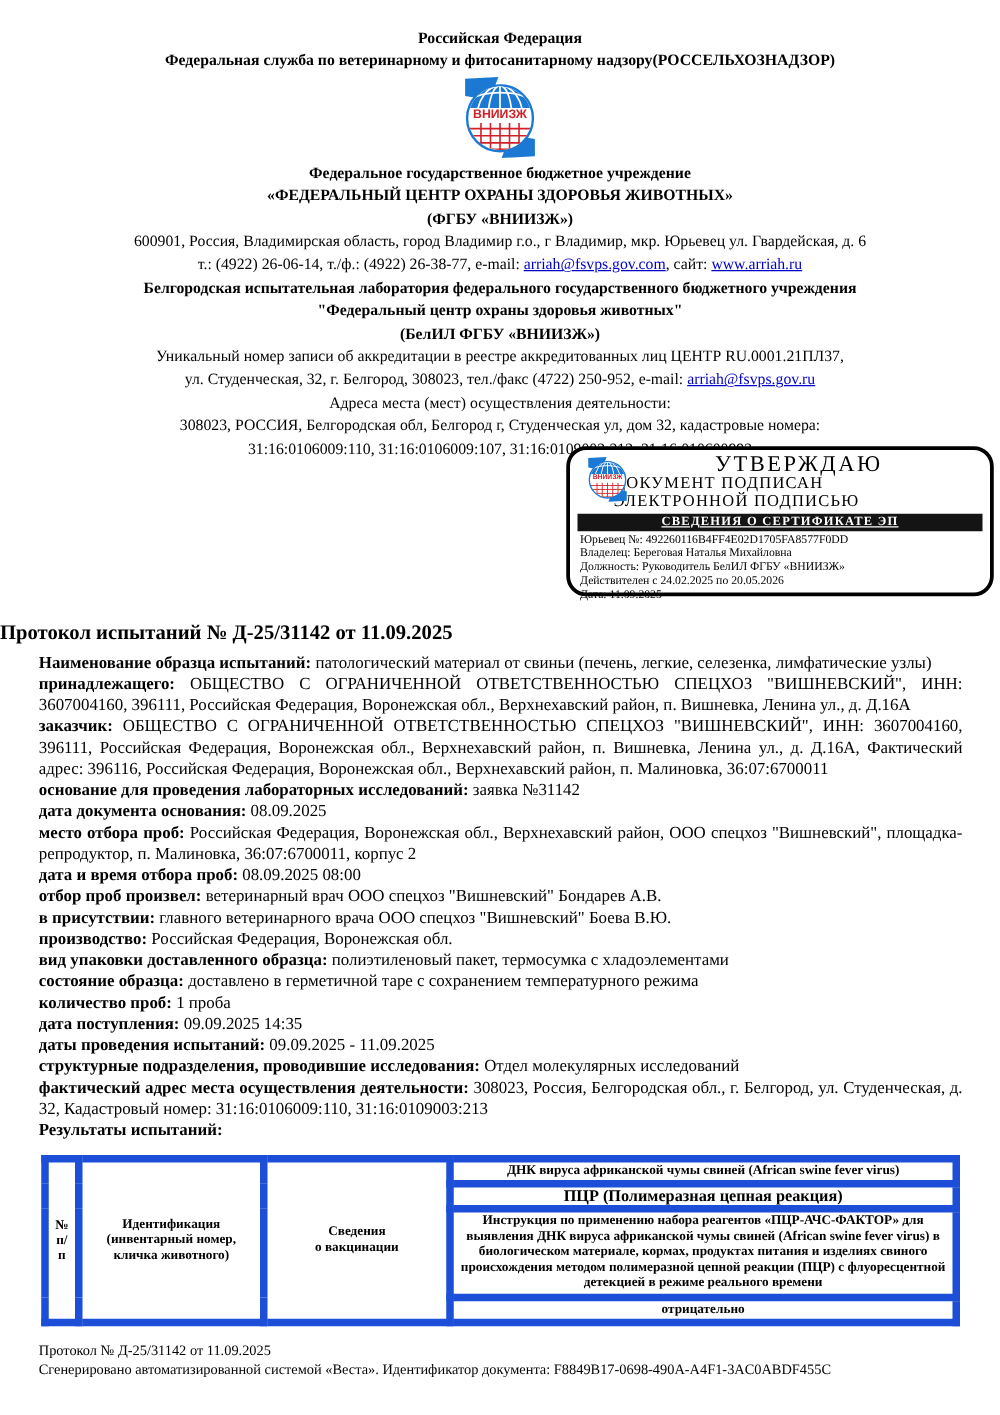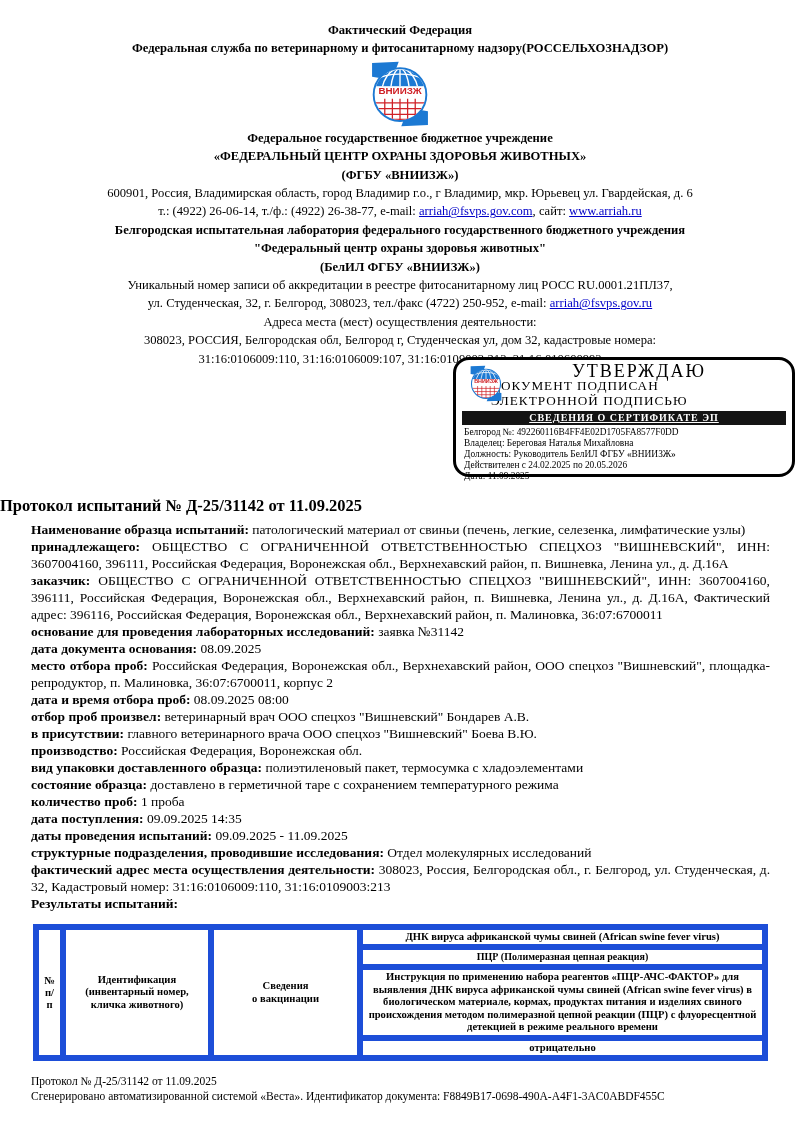--- a/index.html
+++ b/index.html
@@ -29,21 +29,21 @@
   .fields{margin:5px 30px 0 31px;font-size:13.5px;line-height:17px;text-align:justify;}
   .fields p{margin:0;}
   
   .rtable{border-collapse:collapse;margin:12px 0 0 33px;width:735px;table-layout:fixed;}
   .rtable td{border:6px solid #1d4ed8;text-align:center;vertical-align:middle;font-weight:bold;
     padding:1px 3px;box-sizing:border-box;}
   .c1{width:27px;font-size:10.6px;line-height:12px;white-space:pre-line;}
   .c2{width:148px;font-size:10.6px;line-height:12.5px;white-space:pre-line;}
   .c3{width:149px;font-size:10.6px;line-height:12.5px;white-space:pre-line;}
   .r1{height:15px;font-size:10.6px;line-height:12px;}
-  .r2{height:15px;font-size:10px;line-height:12px;}
+  .r2{height:15px;font-size:13px;line-height:12px;}
   .r3{height:64px;font-size:10.6px;line-height:12.6px;padding:2px 10px;}
   .r4{height:17px;font-size:10.6px;line-height:12px;}
   
   .footer{position:absolute;left:31px;top:1074px;font-size:11.5px;line-height:14.6px;}
   .footer div{margin:0;}
 </style>
 </head>
 <body>
 
 <svg width="0" height="0" style="position:absolute">
@@ -84,49 +84,49 @@
         </g>
       </g>
       <text x="60" y="52" text-anchor="middle" font-size="15.5" font-weight="bold" font-family="Liberation Sans, sans-serif" fill="var(--logo-red,#cf2127)">ВНИИЗЖ</text>
     </symbol>
   </defs>
 </svg>
 
 <div class="page">
 
   <div class="hdr">
-    <div class="b">Фактический Федерация</div>
+    <div class="b">Российская Федерация</div>
     <div class="b">Федеральная служба по ветеринарному и фитосанитарному надзору(РОССЕЛЬХОЗНАДЗОР)</div>
     <svg class="logo-big">
         <use href="#vniizh-logo"></use>
       </svg>
     <div class="b">Федеральное государственное бюджетное учреждение</div>
     <div class="b">«ФЕДЕРАЛЬНЫЙ ЦЕНТР ОХРАНЫ ЗДОРОВЬЯ ЖИВОТНЫХ»</div>
     <div class="b">(ФГБУ «ВНИИЗЖ»)</div>
     <div>600901, Россия, Владимирская область, город Владимир г.о., г Владимир, мкр. Юрьевец ул. Гвардейская, д. 6</div>
     <div><span>т.: (4922) 26-06-14, т./ф.: (4922) 26-38-77, e-mail: </span><a class="lnk">arriah@fsvps.gov.com</a><span>, сайт: </span><a class="lnk">www.arriah.ru</a></div>
     <div class="b">Белгородская испытательная лаборатория федерального государственного бюджетного учреждения</div>
     <div class="b">"Федеральный центр охраны здоровья животных"</div>
     <div class="b">(БелИЛ ФГБУ «ВНИИЗЖ»)</div>
-    <div>Уникальный номер записи об аккредитации в реестре фитосанитарному лиц РОСС RU.0001.21ПЛ37,</div>
+    <div>Уникальный номер записи об аккредитации в реестре аккредитованных лиц ЦЕНТР RU.0001.21ПЛ37,</div>
     <div><span>ул. Студенческая, 32, г. Белгород, 308023, тел./факс (4722) 250-952, e-mail: </span><a class="lnk">arriah@fsvps.gov.ru</a></div>
     <div>Адреса места (мест) осуществления деятельности:</div>
     <div>308023, РОССИЯ, Белгородская обл, Белгород г, Студенческая ул, дом 32, кадастровые номера:</div>
     <div>31:16:0106009:110, 31:16:0106009:107, 31:16:0109003:213, 31:16:010600993</div>
   </div>
 
   <div class="stamp">
     <svg class="stamp-logo">
         <use href="#vniizh-logo"></use>
       </svg>
     <div class="stamp-approve">УТВЕРЖДАЮ</div>
     <div class="stamp-signed">ДОКУМЕНТ ПОДПИСАН</div>
     <div class="stamp-signed">ЭЛЕКТРОННОЙ ПОДПИСЬЮ</div>
     <div class="stamp-band">СВЕДЕНИЯ О СЕРТИФИКАТЕ ЭП</div>
-    <div class="stamp-cert">Белгород №: 492260116B4FF4E02D1705FA8577F0DD</div>
+    <div class="stamp-cert">Юрьевец №: 492260116B4FF4E02D1705FA8577F0DD</div>
     <div class="stamp-cert">Владелец: Береговая Наталья Михайловна</div>
     <div class="stamp-cert">Должность: Руководитель БелИЛ ФГБУ «ВНИИЗЖ»</div>
     <div class="stamp-cert">Действителен с 24.02.2025 по 20.05.2026</div>
     <div class="stamp-cert">Дата: 11.09.2025</div>
   </div>
 
   <div class="title">Протокол испытаний № Д-25/31142 от 11.09.2025</div>
 
   <div class="fields">
       <p><b>Наименование образца испытаний:</b><span> патологический материал от свиньи (печень, легкие, селезенка, лимфатические узлы)</span></p>

